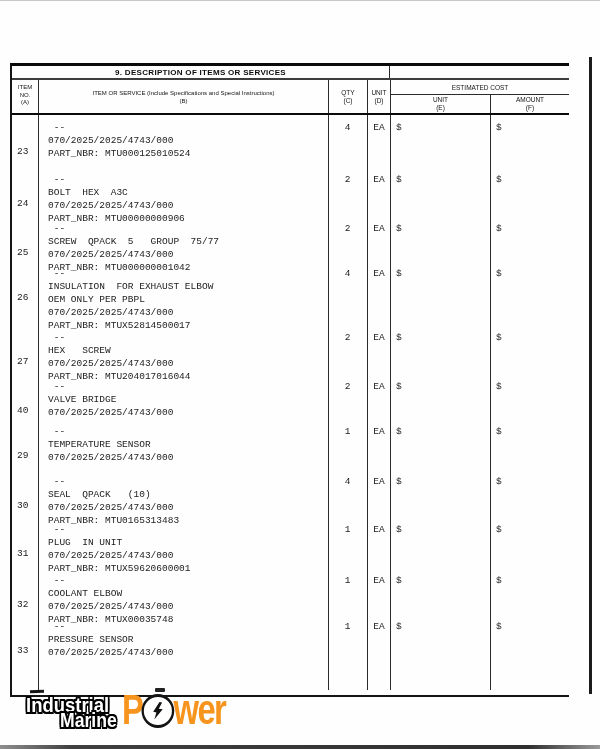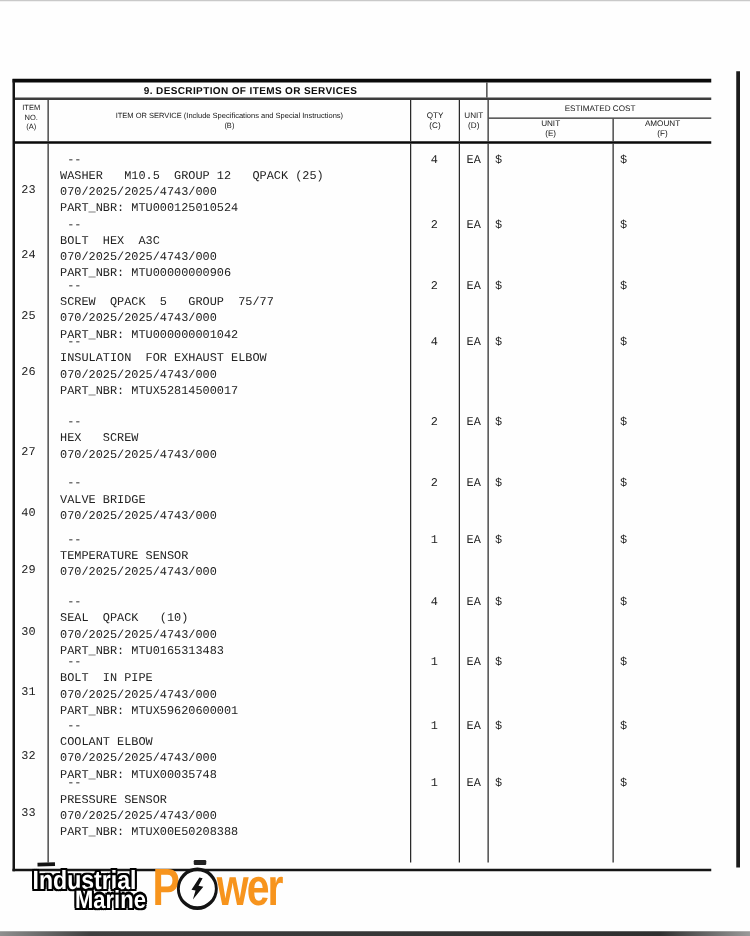--- a/index.html
+++ b/index.html
@@ -112,21 +112,21 @@
     </div>
 
     <div class="tbody">
       <div class="vline" style="left:26px"></div>
       <div class="vline" style="left:316px"></div>
       <div class="vline" style="left:355px"></div>
       <div class="vline" style="left:378px"></div>
       <div class="vline" style="left:478px"></div>
     <div class="trow" style="top: 6px;">
           <div class="c-no">23</div>
-          <div class="c-desc"><div> --</div><div>WASHER   M10.5  GROUP 12   QPACK (25)</div><div>070/2025/2025/4743/000</div><div>PART_NBR: MTU000125010524</div></div>
+          <div class="c-desc"><div> --</div><div>070/2025/2025/4743/000</div><div>PART_NBR: MTU000125010524</div></div>
           <div class="c-qty">4</div>
           <div class="c-unit">EA</div>
           <div class="c-ucost">$</div>
           <div class="c-amt">$</div>
         </div>
         <div class="trow" style="top: 58px;">
           <div class="c-no">24</div>
           <div class="c-desc"><div> --</div><div>BOLT  HEX  A3C</div><div>070/2025/2025/4743/000</div><div>PART_NBR: MTU00000000906</div></div>
           <div class="c-qty">2</div>
           <div class="c-unit">EA</div>
@@ -136,29 +136,29 @@
         <div class="trow" style="top: 107px;">
           <div class="c-no">25</div>
           <div class="c-desc"><div> --</div><div>SCREW  QPACK  5   GROUP  75/77</div><div>070/2025/2025/4743/000</div><div>PART_NBR: MTU000000001042</div></div>
           <div class="c-qty">2</div>
           <div class="c-unit">EA</div>
           <div class="c-ucost">$</div>
           <div class="c-amt">$</div>
         </div>
         <div class="trow" style="top: 152px;">
           <div class="c-no">26</div>
-          <div class="c-desc"><div> --</div><div>INSULATION  FOR EXHAUST ELBOW</div><div>070/2025/2025/4743/000</div><div>PART_NBR: MTUX52814500017</div></div>
+          <div class="c-desc"><div> --</div><div>INSULATION  FOR EXHAUST ELBOW</div><div>OEM ONLY PER PBPL</div><div>070/2025/2025/4743/000</div><div>PART_NBR: MTUX52814500017</div></div>
           <div class="c-qty">4</div>
           <div class="c-unit">EA</div>
           <div class="c-ucost">$</div>
           <div class="c-amt">$</div>
         </div>
         <div class="trow" style="top: 216px;">
           <div class="c-no">27</div>
-          <div class="c-desc"><div> --</div><div>HEX   SCREW</div><div>070/2025/2025/4743/000</div></div>
+          <div class="c-desc"><div> --</div><div>HEX   SCREW</div><div>070/2025/2025/4743/000</div><div>PART_NBR: MTU204017016044</div></div>
           <div class="c-qty">2</div>
           <div class="c-unit">EA</div>
           <div class="c-ucost">$</div>
           <div class="c-amt">$</div>
         </div>
         <div class="trow" style="top: 265px;">
           <div class="c-no">40</div>
           <div class="c-desc"><div> --</div><div>VALVE BRIDGE</div><div>070/2025/2025/4743/000</div></div>
           <div class="c-qty">2</div>
           <div class="c-unit">EA</div>
@@ -176,37 +176,37 @@
         <div class="trow" style="top: 360px;">
           <div class="c-no">30</div>
           <div class="c-desc"><div> --</div><div>SEAL  QPACK   (10)</div><div>070/2025/2025/4743/000</div><div>PART_NBR: MTU0165313483</div></div>
           <div class="c-qty">4</div>
           <div class="c-unit">EA</div>
           <div class="c-ucost">$</div>
           <div class="c-amt">$</div>
         </div>
         <div class="trow" style="top: 408px;">
           <div class="c-no">31</div>
-          <div class="c-desc"><div> --</div><div>BOLT  IN PIPE</div><div>070/2025/2025/4743/000</div><div>PART_NBR: MTUX59620600001</div></div>
+          <div class="c-desc"><div> --</div><div>PLUG  IN UNIT</div><div>070/2025/2025/4743/000</div><div>PART_NBR: MTUX59620600001</div></div>
           <div class="c-qty">1</div>
           <div class="c-unit">EA</div>
           <div class="c-ucost">$</div>
           <div class="c-amt">$</div>
         </div>
         <div class="trow" style="top: 459px;">
           <div class="c-no">32</div>
           <div class="c-desc"><div> --</div><div>COOLANT ELBOW</div><div>070/2025/2025/4743/000</div><div>PART_NBR: MTUX00035748</div></div>
           <div class="c-qty">1</div>
           <div class="c-unit">EA</div>
           <div class="c-ucost">$</div>
           <div class="c-amt">$</div>
         </div>
         <div class="trow" style="top: 505px;">
           <div class="c-no">33</div>
-          <div class="c-desc"><div> --</div><div>PRESSURE SENSOR</div><div>070/2025/2025/4743/000</div><div>PART_NBR: MTUX00E50208388</div></div>
+          <div class="c-desc"><div> --</div><div>PRESSURE SENSOR</div><div>070/2025/2025/4743/000</div></div>
           <div class="c-qty">1</div>
           <div class="c-unit">EA</div>
           <div class="c-ucost">$</div>
           <div class="c-amt">$</div>
         </div>
       </div>
   </div>
 
   <div class="logo">
     <div class="mark1"></div>

